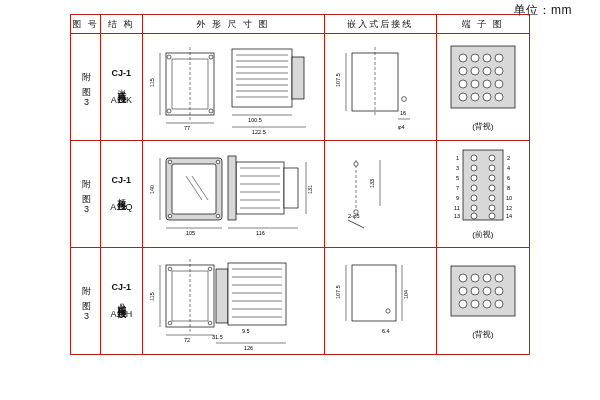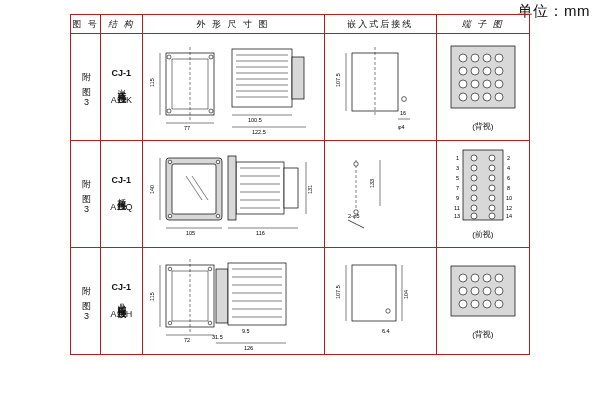--- a/index.html
+++ b/index.html
@@ -1,26 +1,26 @@
 <!DOCTYPE html>
 <html><head>
 <meta charset="utf-8">
 <style>
   html,body{margin:0;padding:0;background:#ffffff;}
   body{width:600px;height:400px;font-family:"Liberation Sans","DejaVu Sans",sans-serif;color:#111;}
   .page{position:relative;width:600px;height:400px;box-sizing:border-box;}
-  .unit{position:absolute;right:10px;top:2px;font-size:15px;letter-spacing:.5px;margin-left:20px;}
+  .unit{position:absolute;right:28px;top:2px;font-size:12px;letter-spacing:.5px;margin-left:20px;}
   table.main{position:absolute;left:70px;top:14px;border-collapse:collapse;width:460px;}
   table.main th, table.main td{border:1px solid #b91c1c;font-size:9px;text-align:center;vertical-align:middle;}
   table.main th{height:16px;font-weight:normal;letter-spacing:2px;}
   .col-fig{width:32px;}
-  .col-struct{width:44px;font-style:italic;}
+  .col-struct{width:44px;}
   .col-outline{width:180px;}
   .col-mount{width:110px;}
-  .col-term{width:94px;font-style:italic;}
+  .col-term{width:94px;}
   td.cell{height:106px;padding:0;position:relative;}
   .vert{writing-mode:vertical-rl;text-orientation:upright;letter-spacing:3px;font-size:9px;line-height:1.1;margin:0 auto;}
   .structcell{font-size:8px;line-height:1.25;}
   .structcell .top{margin-bottom:2px;font-weight:bold;}
   .structcell .mid{display:inline-block;writing-mode:vertical-rl;text-orientation:upright;letter-spacing:1px;margin:1px 0;}
   .structcell .bot{margin-top:2px;}
   svg{display:block;margin:0 auto;}
   .ln{stroke:#000;stroke-width:.7;fill:none;}
   .lnthin{stroke:#000;stroke-width:.5;fill:none;}
   .dash{stroke:#000;stroke-width:.5;fill:none;stroke-dasharray:3 2;}

